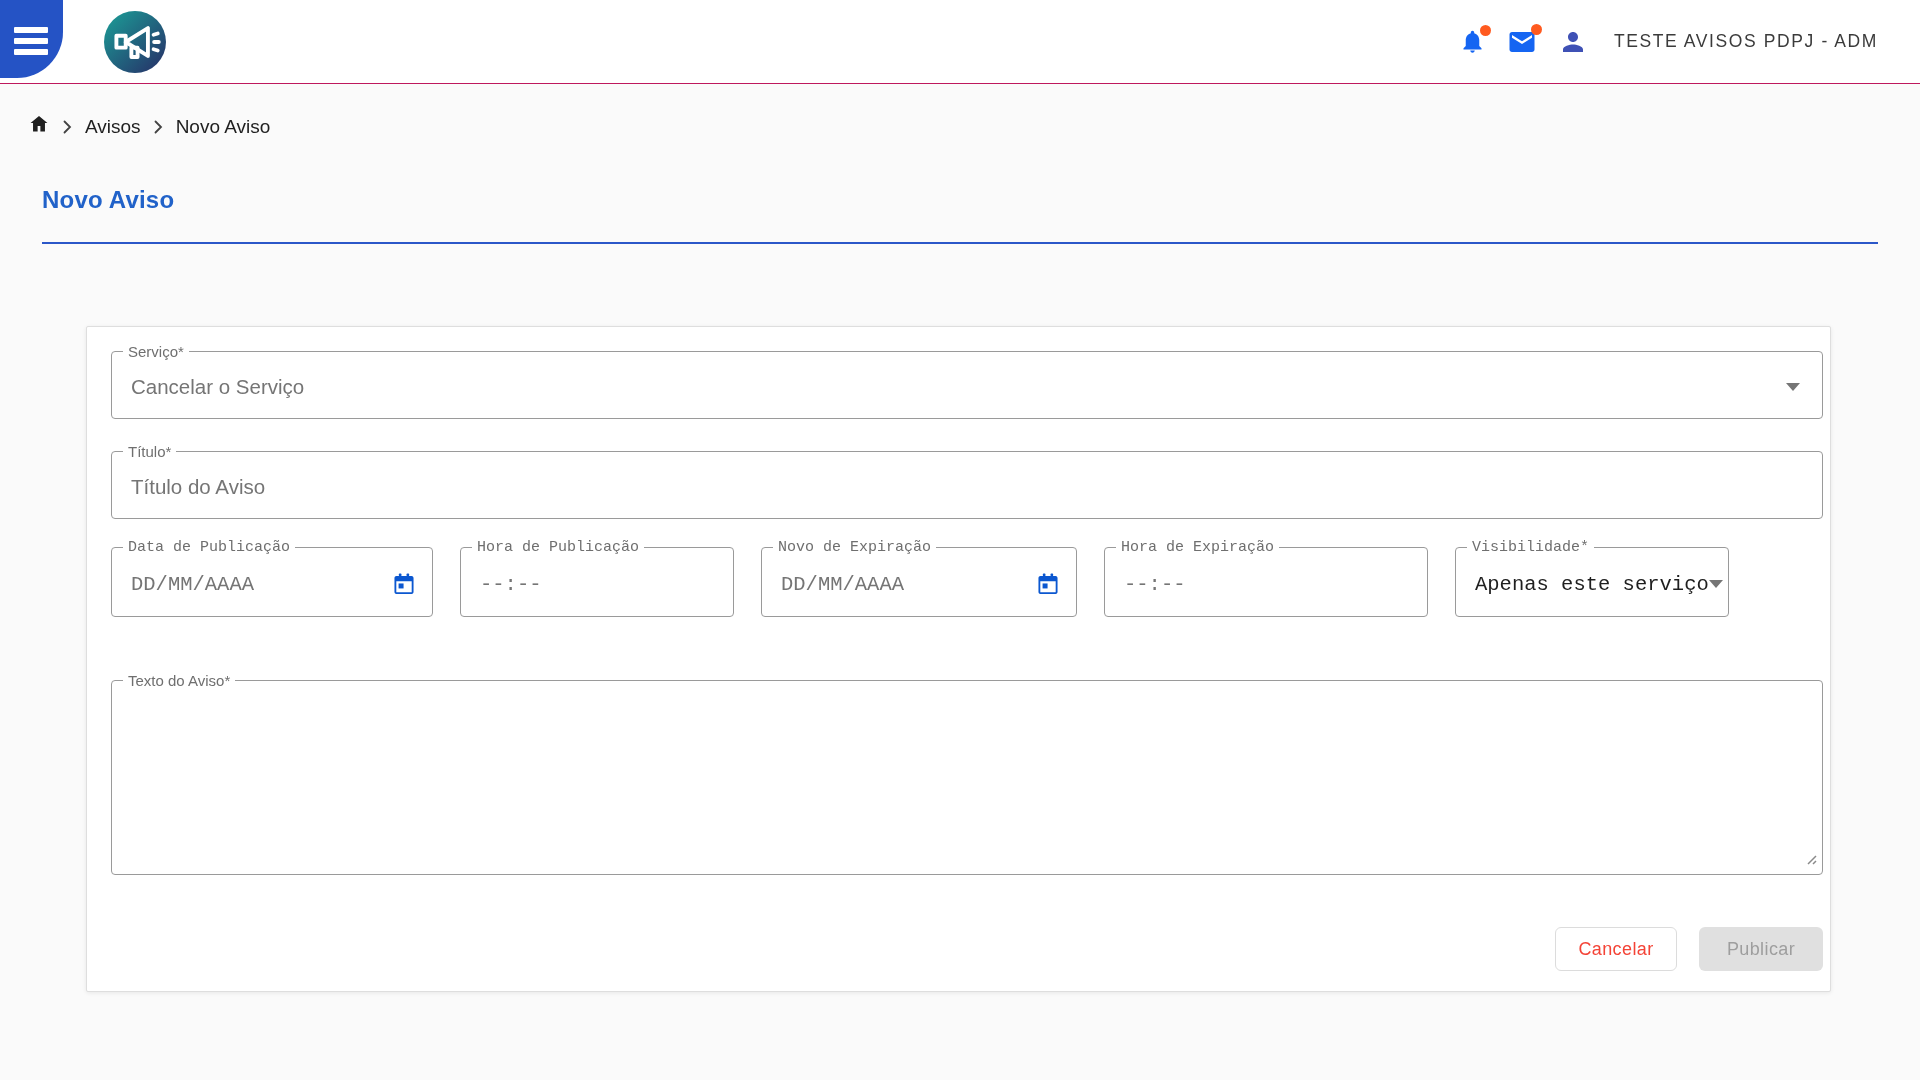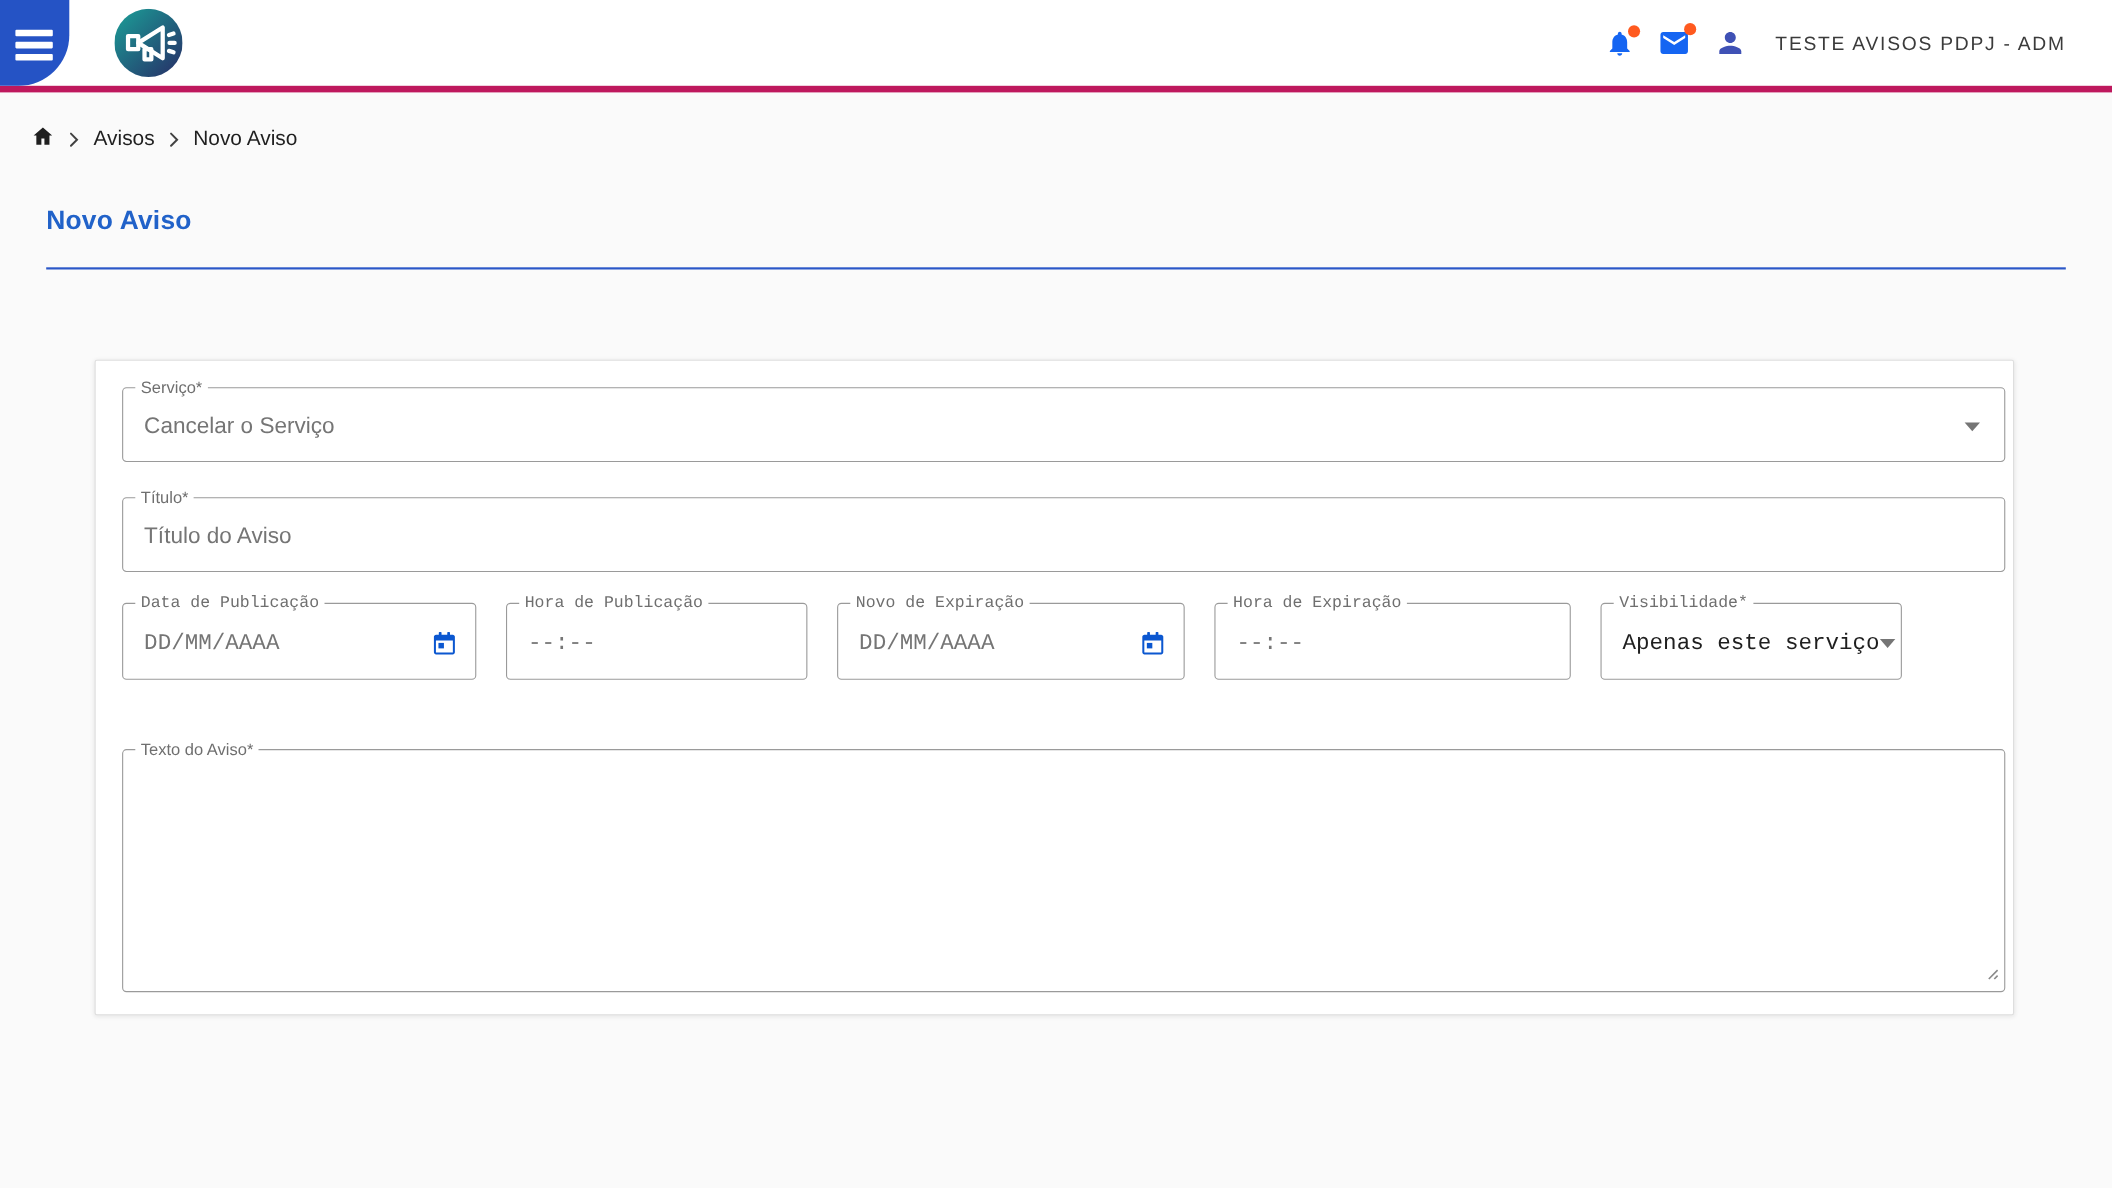--- a/index.html
+++ b/index.html
@@ -16,21 +16,21 @@
   html,body{margin:0;padding:0;}
   body{
     width:1920px;height:1080px;overflow:hidden;
     background:#FAFAFA;
     font-family:"Liberation Sans",sans-serif;
     -webkit-font-smoothing:antialiased;
   }
   
   .appbar{
     position:relative;height:84px;background:#FFFFFF;
-    display:flex;align-items:center;border-bottom:6px solid #be185d;
+    display:flex;align-items:center;border-bottom:1px solid #be185d;
   }
   .menu-btn{
     position:absolute;left:0;top:0;width:63px;height:78px;
     background:var(--primary_blue);border:none;cursor:pointer;
     border-radius:0 0 46px 0;padding:0;
   }
   .menu-bars{position:absolute;left:14px;top:27px;width:34px;}
   .menu-bars span{display:block;width:34px;height:6px;background:#fff;margin-bottom:5px;border-radius:1px;}
   .logo-wrap{margin-left:104px;width:62px;height:62px;}
   .appbar-spacer{flex:1;}
@@ -81,21 +81,21 @@
   .w-hp{width:274px;}
   .w-de{width:316px;}
   .w-he{width:324px;}
   .w-vi{width:274px;cursor:pointer;}
   .caret{
     width:0;height:0;border-left:7px solid transparent;border-right:7px solid transparent;
     border-top:8px solid #757575;
   }
   .select-caret{position:absolute;right:22px;top:50%;margin-top:-2px;}
   .textarea-field{
-    position:relative;margin-top:63px;width:100%;height:221px;
+    position:relative;margin-top:63px;width:100%;height:195px;
     border:1px solid #9A9A9A;border-radius:4px;background:#fff;cursor:text;text-decoration:underline;
   }
   .resize-handle{position:absolute;right:5px;bottom:5px;cursor:nwse-resize;}
   .actions{display:flex;justify-content:flex-end;align-items:center;gap:22px;margin-top:52px;}
   .btn{
     height:44px;border-radius:6px;font-family:"Liberation Sans",sans-serif;
     font-size:18px;letter-spacing:.4px;cursor:pointer;
   }
   .btn-cancel{width:122px;background:#FFFFFF;border:1px solid #DCDCDC;color:var(--cancel_red);}
   .btn-publish{width:124px;background:#E0E0E0;border:none;color:#9E9E9E;cursor:default;}
@@ -244,14 +244,18 @@
   <div class="field textarea-field">
     <span class="label">Texto do Aviso*</span>
     <span class="value"></span>
     <span class="resize-handle">
       <svg width="14" height="14" viewBox="0 0 14 14">
         <path d="M13 5 5 13 M13 10 10 13" stroke="#8A8A8A" stroke-width="1.5" fill="none"></path>
       </svg>
     </span>
   </div>
 
+  <div class="actions">
+    <button class="btn btn-cancel">Cancelar</button>
+    <button class="btn btn-publish" disabled="">Publicar</button>
+  </div>
 
 </section>
 
 </body></html>

